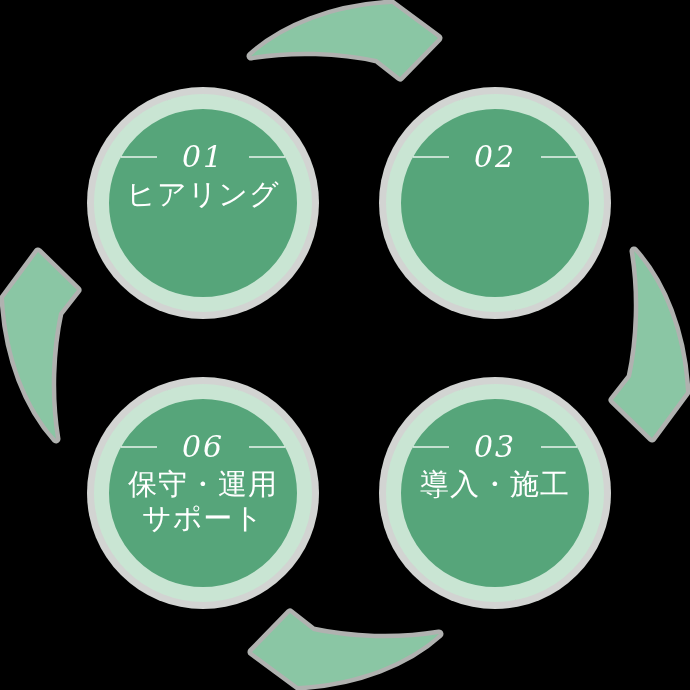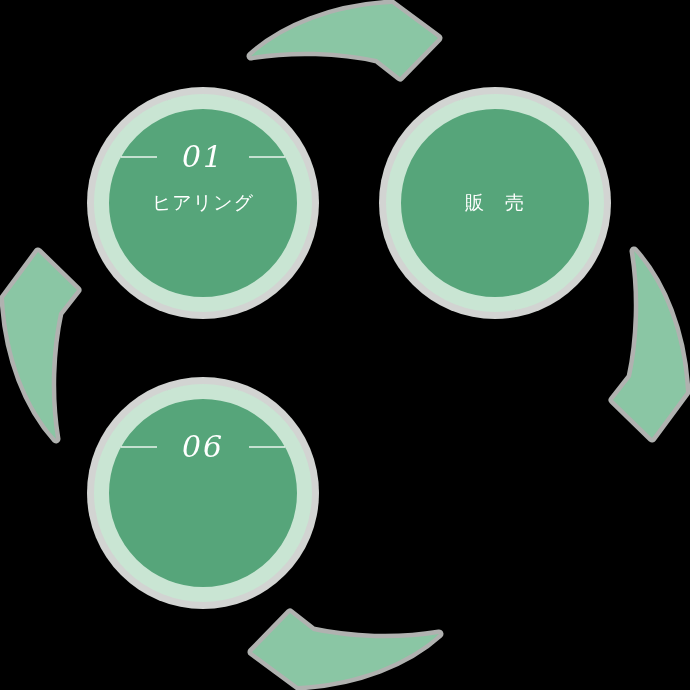--- a/index.html
+++ b/index.html
@@ -63,26 +63,26 @@
   .num {
     font-family: "DejaVu Serif", serif;
     font-style: italic;
     font-size: 30px;
     letter-spacing: 2px;
     color: var(--number-text, #fff);
     line-height: 1;
   }
   .label {
     position: absolute;
-    top: 77px;
+    top: 68px;
     left: 0;
     width: 100%;
     text-align: center;
     color: var(--label-text, #fff);
-    font-size: 19px;
+    font-size: 29px;
     line-height: 34px;
     font-weight: 300;
     letter-spacing: 1px;
   }
   .label span { display: block; }
 </style>
 </head>
 <body>
 
 <div class="stage">
@@ -108,28 +108,44 @@
       <span class="num-line"></span>
       <span class="num">01</span>
       <span class="num-line"></span>
     </div>
     <div class="label">
       <span>ヒアリング</span>
     </div>
   </div>
 
   <div class="circle c2">
+    <div class="num-row">
+      <span class="num-line"></span>
+      <span class="num">02</span>
+      <span class="num-line"></span>
+    </div>
+  </div>
+
+  <div class="circle c3">
+    <div class="num-row">
+      <span class="num-line"></span>
+      <span class="num">03</span>
+      <span class="num-line"></span>
+    </div>
     <div class="label">
-      <span>販　売</span>
+      <span>導入・施工</span>
       <span></span>
     </div>
   </div>
-
 
   <div class="circle c4">
     <div class="num-row">
       <span class="num-line"></span>
       <span class="num">06</span>
       <span class="num-line"></span>
     </div>
+    <div class="label">
+      <span>保守・運用</span>
+      <span>サポート</span>
+    </div>
   </div>
 
 </div>
 
 </body></html>

